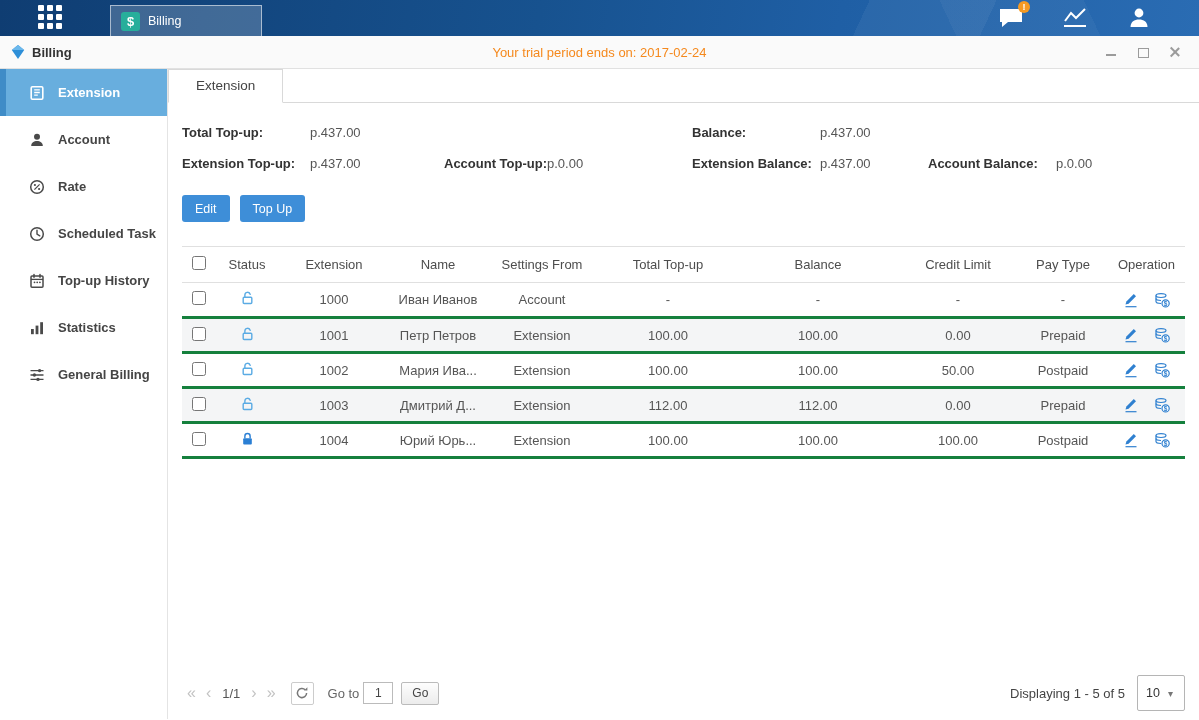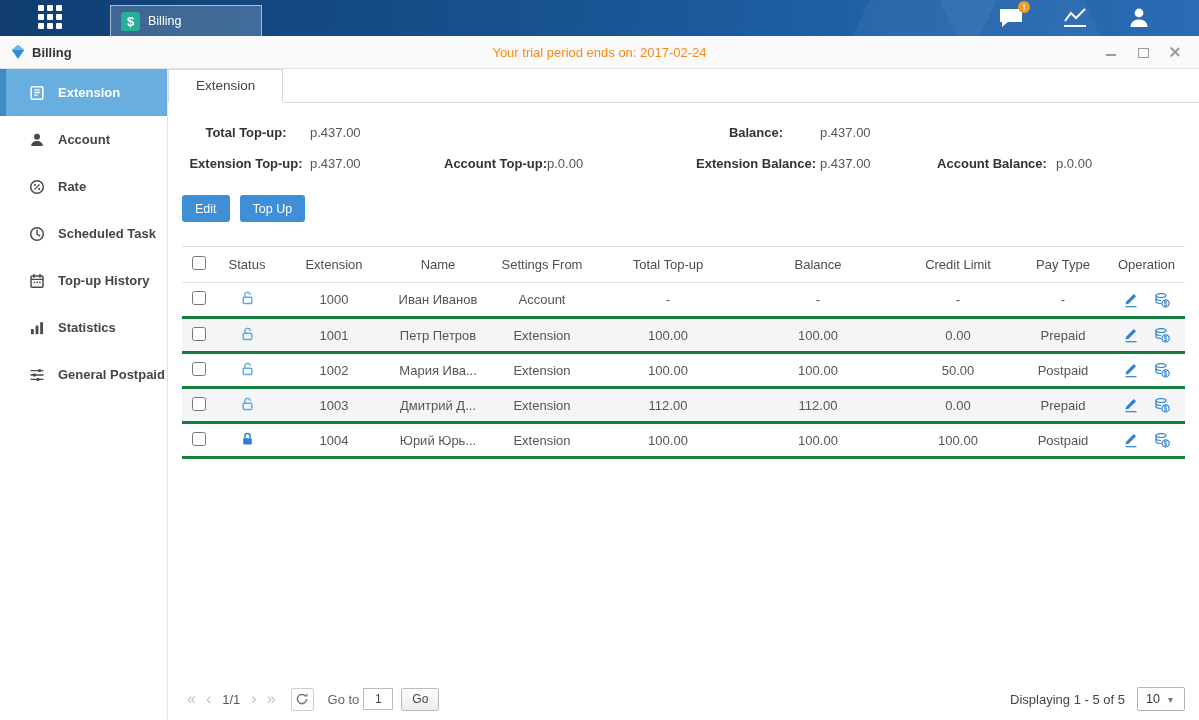--- a/index.html
+++ b/index.html
@@ -56,21 +56,21 @@
   .side-item.active { background:#68aede; color:#fff; }
   .side-item.active .sicon { color:#fff; }
   .side-item.active::before { content:""; position:absolute; left:0; top:0; bottom:0; width:6px; background:#3f8cc7; }
   .content { flex:1; position:relative; min-width:0; }
   .tabs { height:34px; border-bottom:1px solid #d9d9d9; display:flex; }
   .tab { background:#fff; border:1px solid #d9d9d9; border-bottom:1px solid #fff; margin-bottom:-1px;
     padding:0 27px; line-height:32px; font-size:13.5px; color:#444; cursor:pointer; }
   .inner { padding:0 14px; }
   
   .summary { margin-top:22px; display:grid; grid-template-columns:262px 248px 236px 1fr; row-gap:16px; font-size:13px; }
-  .sum-cell { display:flex; align-items:baseline;text-align:center; }
+  .sum-cell { display:flex; align-items:baseline; }
   .sum-label { font-weight:bold; color:#333; flex:0 0 128px; }
   .sum-cell.narrow .sum-label { flex-basis:103px; }
   .sum-value { color:#555; }
   
   .actions { margin-top:24px; display:flex; gap:10px; }
   .btn-blue { background:#3e8ed8; color:#fff; border:none; border-radius:3px; height:27px; padding:0 13px;
     font-size:12.5px; font-family:inherit; cursor:pointer; }
   
   table.ext { margin-top:24px; width:100%; border-collapse:collapse; table-layout:fixed; font-size:13px; color:#555; }
   table.ext thead tr { border-top:1px solid #e0e0e0; border-bottom:1px solid #e0e0e0; height:36px; color:#4d4d4d; }
@@ -89,21 +89,21 @@
   .pg-next::before  { content:"\203A"; }
   .pg-last::before  { content:"\00BB"; }
   .pg-page { color:#555; margin:0 6px; }
   .pg-refresh { width:23px; height:23px; border:1px solid #cccccc; border-radius:2px; background:#fff;
     display:flex; align-items:center; justify-content:center; cursor:pointer; margin:0 14px 0 10px; }
   .pg-goto-label { margin-right:4px; }
   .pg-input { width:30px; height:22px; border:1px solid #bbb; text-align:center; font-size:12px; font-family:inherit; color:#444; }
   .pg-go { margin-left:8px; height:23px; padding:0 10px; border:1px solid #bbb; border-radius:2px;
     background:linear-gradient(#fdfdfd,#ececec); font-size:12px; font-family:inherit; color:#444; cursor:pointer; }
   .pg-right { margin-left:auto; display:flex; align-items:center; gap:12px; color:#444; }
-  .pg-select { width:48px; height:24px; border:1px solid #b5b5b5; border-radius:2px; background:#fff;
+  .pg-select { width:48px; height:36px; border:1px solid #b5b5b5; border-radius:2px; background:#fff;
     display:flex; align-items:center; cursor:pointer; }
   .pg-select .val { flex:1; padding-left:8px; font-size:12.5px; color:#333; }
   .pg-select .caret { width:16px; color:#777; font-size:10px; }
   .pg-select .caret::before { content:"\25BE"; }
 </style>
 </head>
 <body>
 
 <div class="screen">
 
@@ -227,21 +227,21 @@
       </div>
       <div class="side-item">
         <span class="sicon">
           <svg width="16" height="16" viewBox="0 0 16 16">
               <path d="M1.5 3.6h13M1.5 8h13M1.5 12.4h13" stroke="currentColor" stroke-width="1.4"></path>
               <circle cx="10.6" cy="3.6" r="1.7" fill="currentColor"></circle>
               <circle cx="5.4" cy="8" r="1.7" fill="currentColor"></circle>
               <circle cx="9" cy="12.4" r="1.7" fill="currentColor"></circle>
             </svg>
         </span>
-        <span>General Postpaid</span>
+        <span>General Billing</span>
       </div>
     </div>
 
     <div class="content">
       <div class="tabs">
         <div class="tab">Extension</div>
       </div>
 
       <div class="inner">
 

